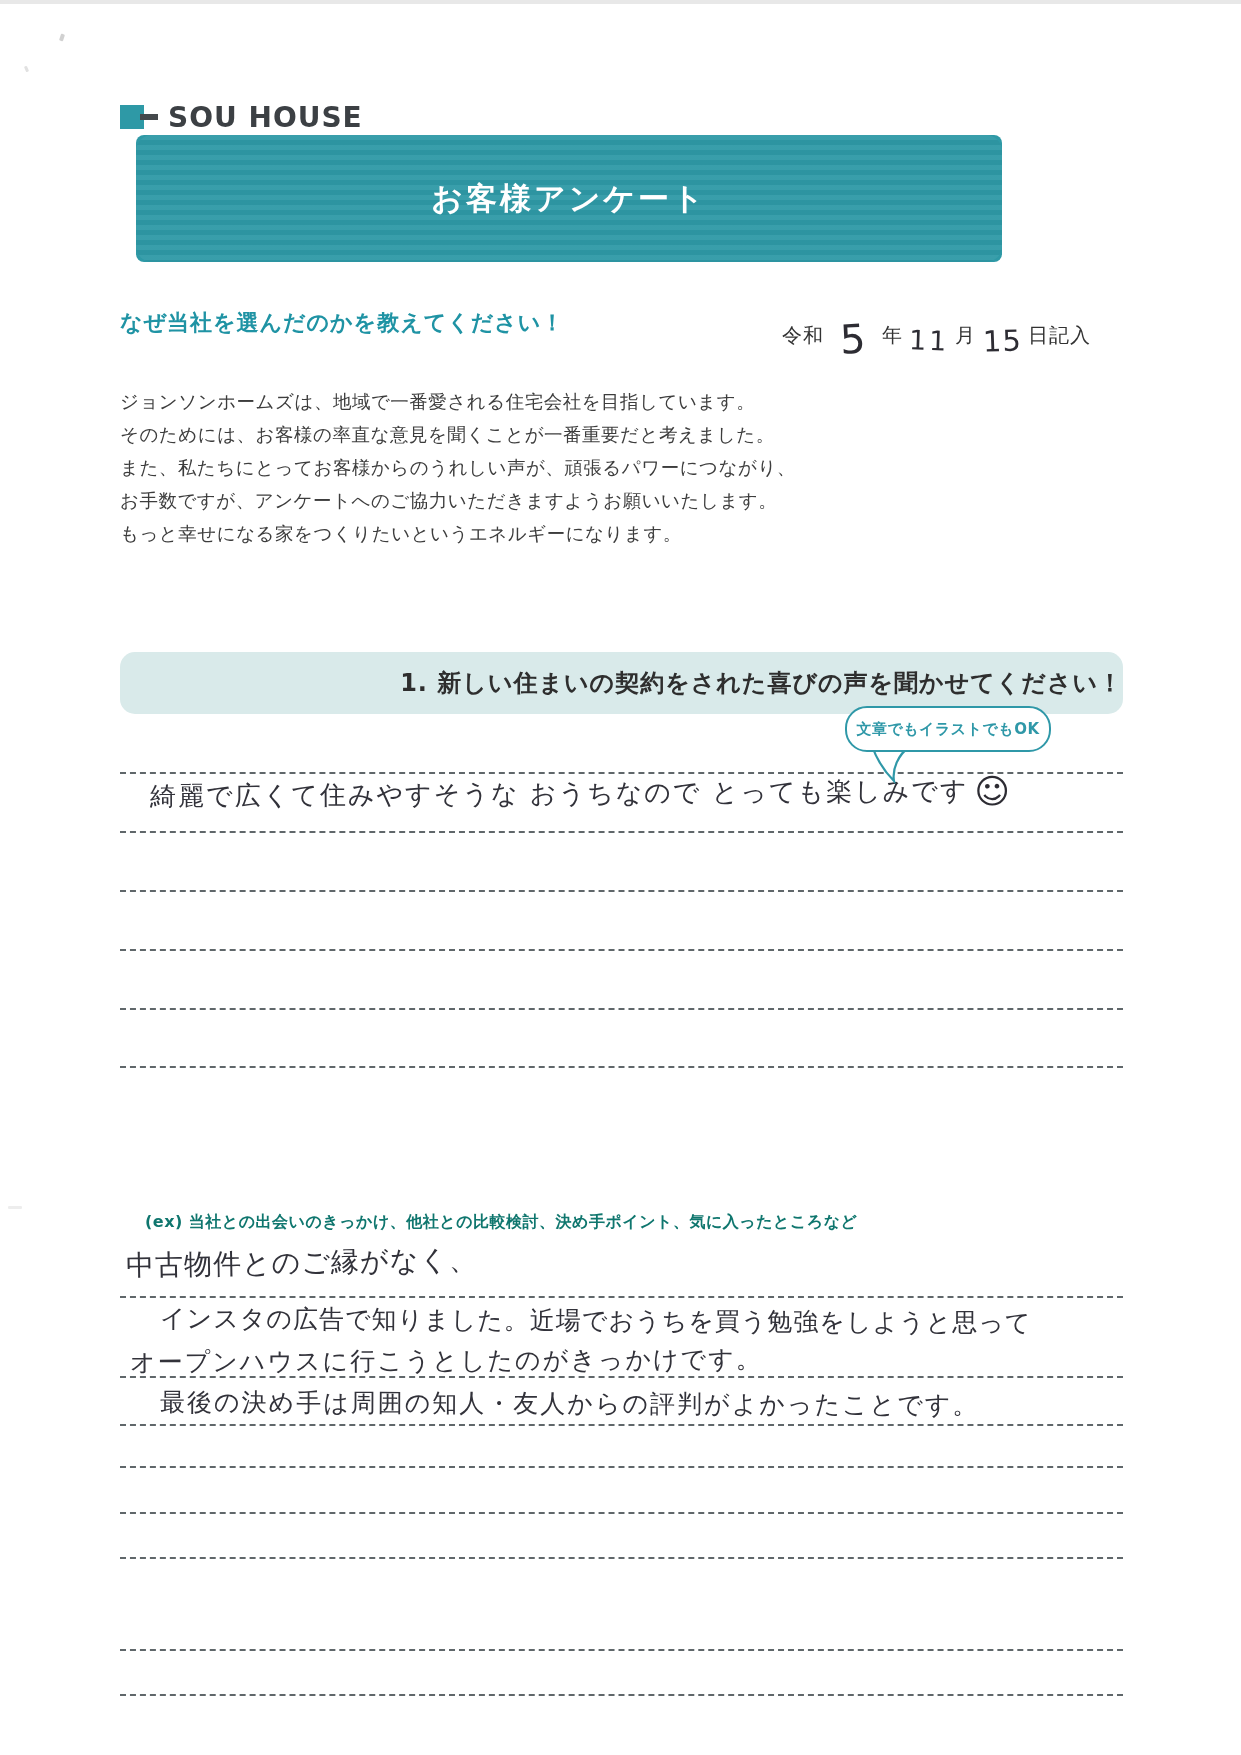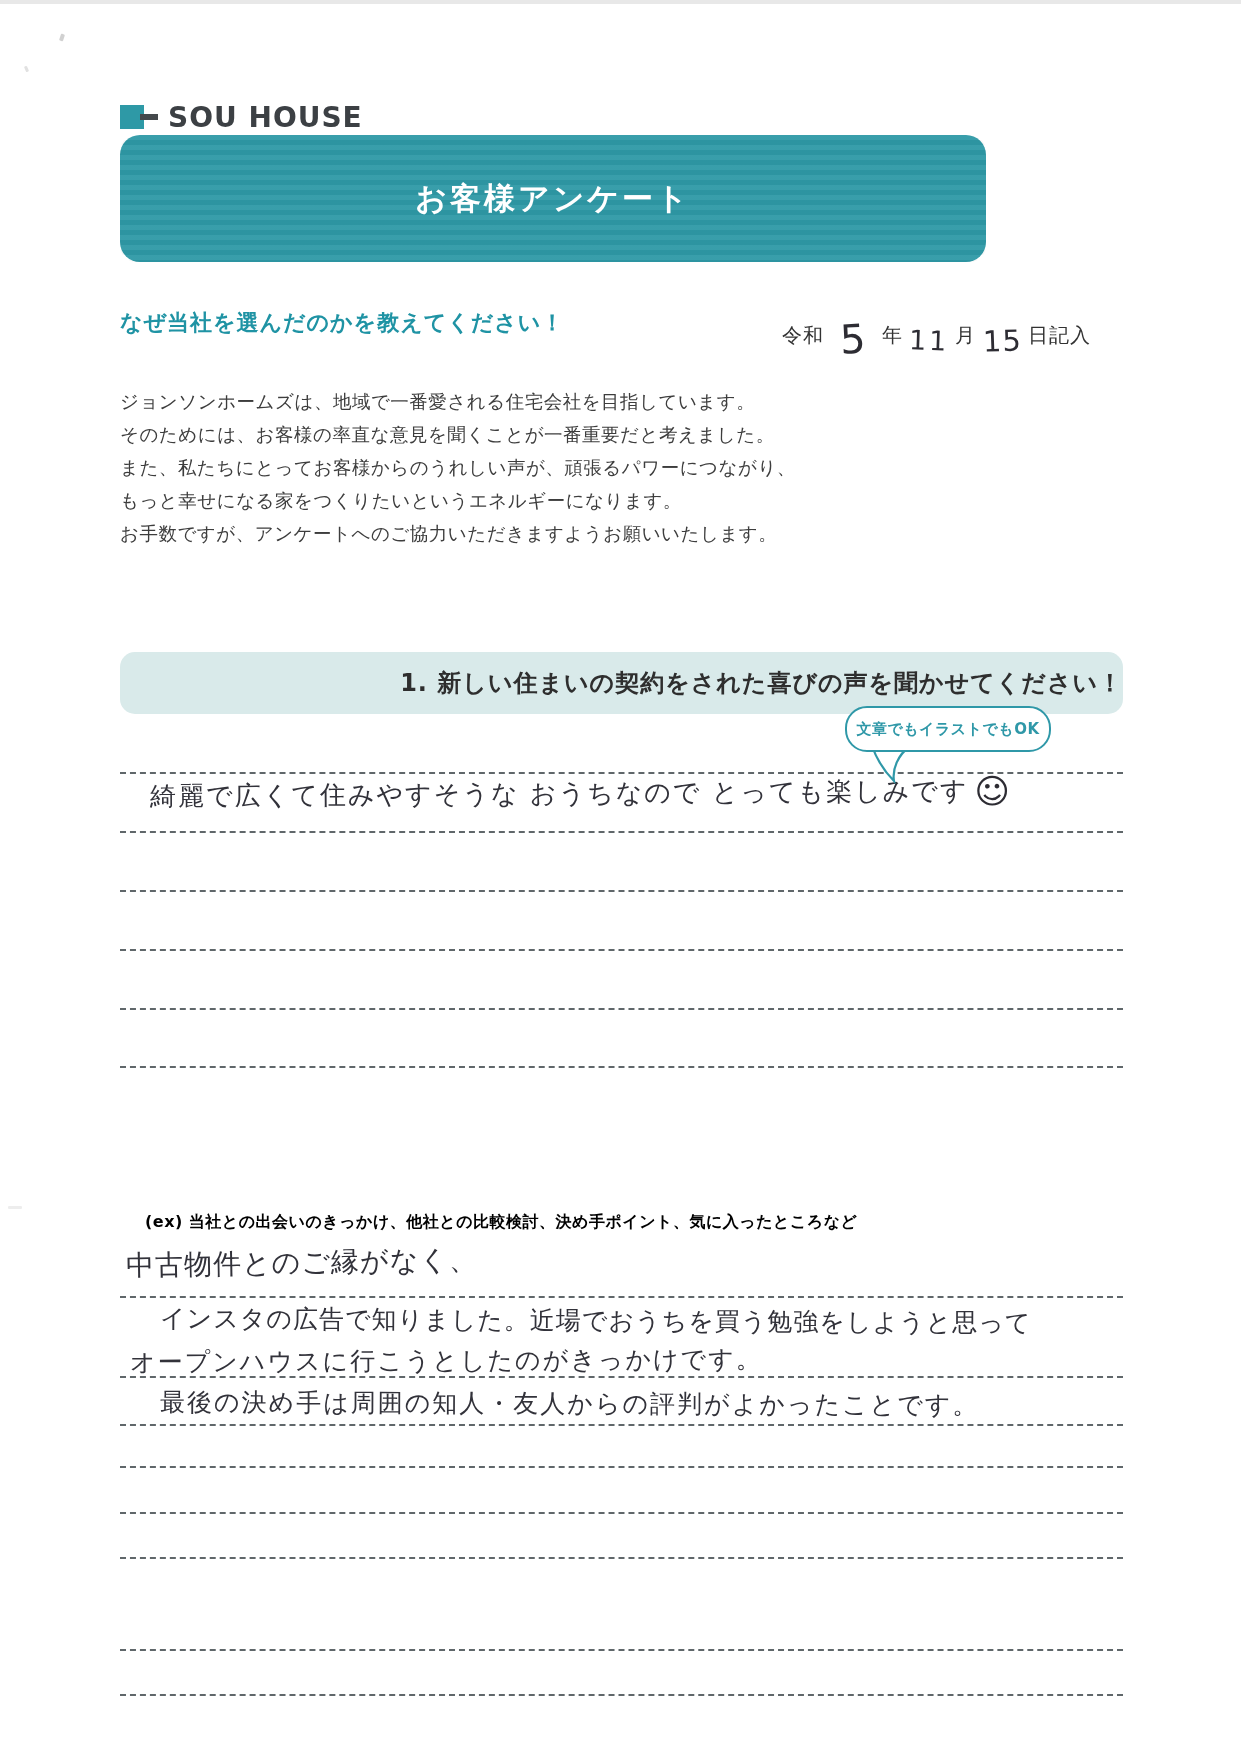--- a/index.html
+++ b/index.html
@@ -19,22 +19,22 @@
   .artifact.a3{left:8px;top:1202px;width:14px;height:3px;opacity:.18;}
 
   
   .logo{position:absolute;left:120px;top:96px;height:34px;display:flex;align-items:center;}
   .logo-icon{position:relative;width:24px;height:24px;background:#2E99A6;display:inline-block;}
   .logo-icon::after{content:"";position:absolute;right:-14px;top:9px;width:18px;height:6px;background:#45494c;}
   .logo-text{margin-left:24px;font-size:28px;font-weight:800;letter-spacing:1px;color:#3c4044;}
 
   
   .banner{
-    position:absolute;left:120px;top:131px;width:866px;height:127px;
-    background:#2E99A6;border-radius:20px;
+    position:absolute;left:136px;top:131px;width:866px;height:127px;
+    background:#2E99A6;border-radius:8px;
     display:flex;align-items:center;justify-content:center;text-align:center;
   }
   .banner::after{content:"";position:absolute;inset:0;border-radius:16px;
     background:repeating-linear-gradient(180deg,rgba(255,255,255,.05) 0 5px,rgba(0,0,0,.03) 5px 10px);}
   .banner-title{position:relative;z-index:1;color:#ffffff;font-size:31px;font-weight:700;letter-spacing:3px;}
 
   
   .greeting{position:absolute;left:120px;top:304px;font-size:22px;font-weight:700;color:#1F93A4;letter-spacing:1px;}
   .date-row{position:absolute;left:782px;top:318px;width:320px;display:flex;font-size:20px;color:#323232;}
   .date-row .lbl{font-weight:500;letter-spacing:1px;padding-bottom:4px;}
@@ -75,21 +75,21 @@
   
   .script{position:absolute;color:#32323a;white-space:nowrap;}
   .hw1{left:150px;top:770px;font-size:26px;letter-spacing:2px;transform:rotate(-.4deg);}
   .smiley{font-size:34px;vertical-align:-4px;margin-left:6px;color:#2d2c33;}
   .hwA{left:126px;top:1240px;font-size:28px;letter-spacing:1px;transform:rotate(-1deg);}
   .hwB{left:160px;top:1300px;font-size:25px;letter-spacing:1px;transform:rotate(.3deg);}
   .hwC{left:130px;top:1340px;font-size:25px;letter-spacing:2px;transform:rotate(-.3deg);}
   .hwD{left:160px;top:1383px;font-size:25px;letter-spacing:2px;transform:rotate(.2deg);}
 
   
-  .ex-hint{position:absolute;left:145px;top:1208px;font-size:16px;font-weight:700;color:#000000;letter-spacing:.5px;}
+  .ex-hint{position:absolute;left:145px;top:1208px;font-size:16px;font-weight:700;color:#0f766e;letter-spacing:.5px;}
 </style>
 </head>
 <body>
 
 <div class="page">
 
   <div class="artifact a1"></div>
   <div class="artifact a2"></div>
   <div class="artifact a3"></div>
 
@@ -117,22 +117,22 @@
     <span class="slot d">
         <span class="hw hw-day">15</span>
       </span>
     <span class="lbl">日記入</span>
   </div>
 
   <div class="intro">
     <div>ジョンソンホームズは、地域で一番愛される住宅会社を目指しています。</div>
     <div>そのためには、お客様の率直な意見を聞くことが一番重要だと考えました。</div>
     <div>また、私たちにとってお客様からのうれしい声が、頑張るパワーにつながり、</div>
+    <div>お手数ですが、アンケートへのご協力いただきますようお願いいたします。</div>
     <div>もっと幸せになる家をつくりたいというエネルギーになります。</div>
-    <div>お手数ですが、アンケートへのご協力いただきますようお願いいたします。</div>
   </div>
 
   <div class="band s1">
     <span class="band-title">1. 新しい住まいの契約をされた喜びの声を聞かせてください！</span>
   </div>
 
   <div class="bubble">
     <span class="bubble-text">文章でもイラストでもOK</span>
   </div>
   <svg class="bubble-tail" width="50" height="40" viewBox="0 0 50 40">

